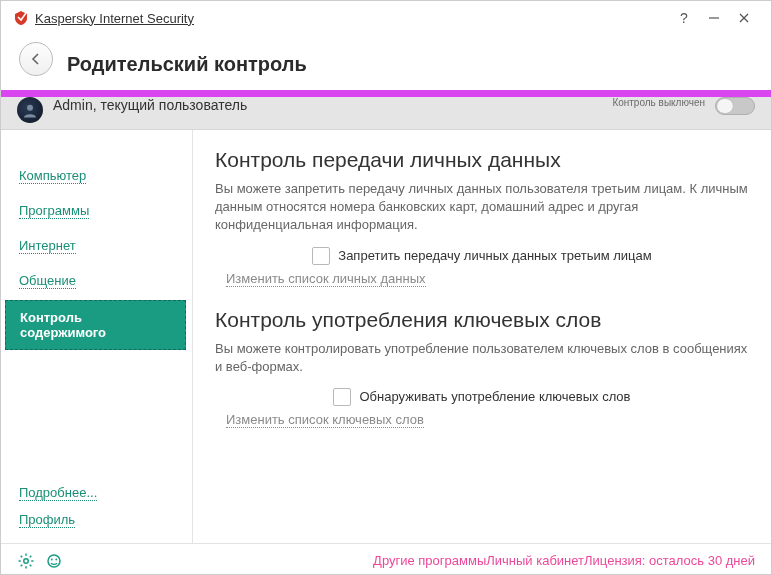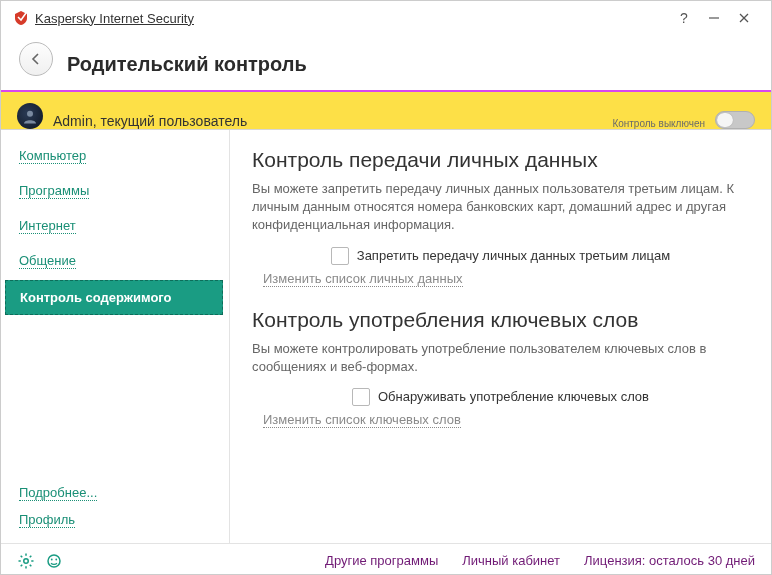--- a/index.html
+++ b/index.html
@@ -51,25 +51,25 @@
     margin-right: 14px;
   }
   .page-title {
     font-size: 20px;
     font-weight: bold;
     color: #2b2b2b;
     margin-top: 12px;
   }
   .userbar {
     height: 40px;
-    background: #fde047;
-    border-top: 2px solid #d946ef;
+    background: #e5e5e5;
+    border-top: 7px solid #d946ef;
     border-bottom: 1px solid #d6d6d6;
     display: flex;
-    align-items: flex-end;
+    align-items: flex-start;
     padding: 0 16px;
   }
   .avatar {
     width: 26px; height: 26px;
     border-radius: 50%;
     background: radial-gradient(circle at 40% 40%, #2a3a55, #0d1522);
     margin-right: 10px;
     display: flex; align-items: center; justify-content: center;
     color: #9ab;
     font-size: 11px;
@@ -89,23 +89,23 @@
     width: 16px; height: 14px;
     background: #f5f5f5;
     border-radius: 8px;
     box-shadow: 0 0 1px rgba(0,0,0,0.3);
   }
   .body {
     display: flex;
     height: calc(575px - 34px - 54px - 40px - 34px);
   }
   .sidebar {
-    width: 229px;
+    width: 192px;
     border-right: 1px solid #e3e3e3;
-    padding-top: 8px;
+    padding-top: 28px;
     display: flex;
     flex-direction: column;
   }
   .side-item {
     padding: 10px 18px;
     color: #1a8f76;
   }
   .side-item a, .side-link a {
     color: #1a8f76;
     text-decoration: none;
@@ -176,22 +176,21 @@
     font-size: 13px;
   }
   .footer .ficon {
     color: #1a9c83;
     margin-right: 10px;
     width: 18px; height: 18px;
     display: inline-flex; align-items: center; justify-content: center;
   }
   .footer .spacer { flex: 1; }
   .footer .flink {
-    color: #701a75;
-    margin-left: 24px;
+    color: #ec4899;
     cursor: pointer;
   }
 </style>
 </head>
 <body>
 
 <div class="titlebar">
   <span class="app-logo">
     <svg viewBox="0 0 16 16" width="16" height="16">
       <path d="M8 1 L14 4 V8 C14 12 11 14.5 8 15 C5 14.5 2 12 2 8 V4 Z" fill="#d63b2a"></path>

